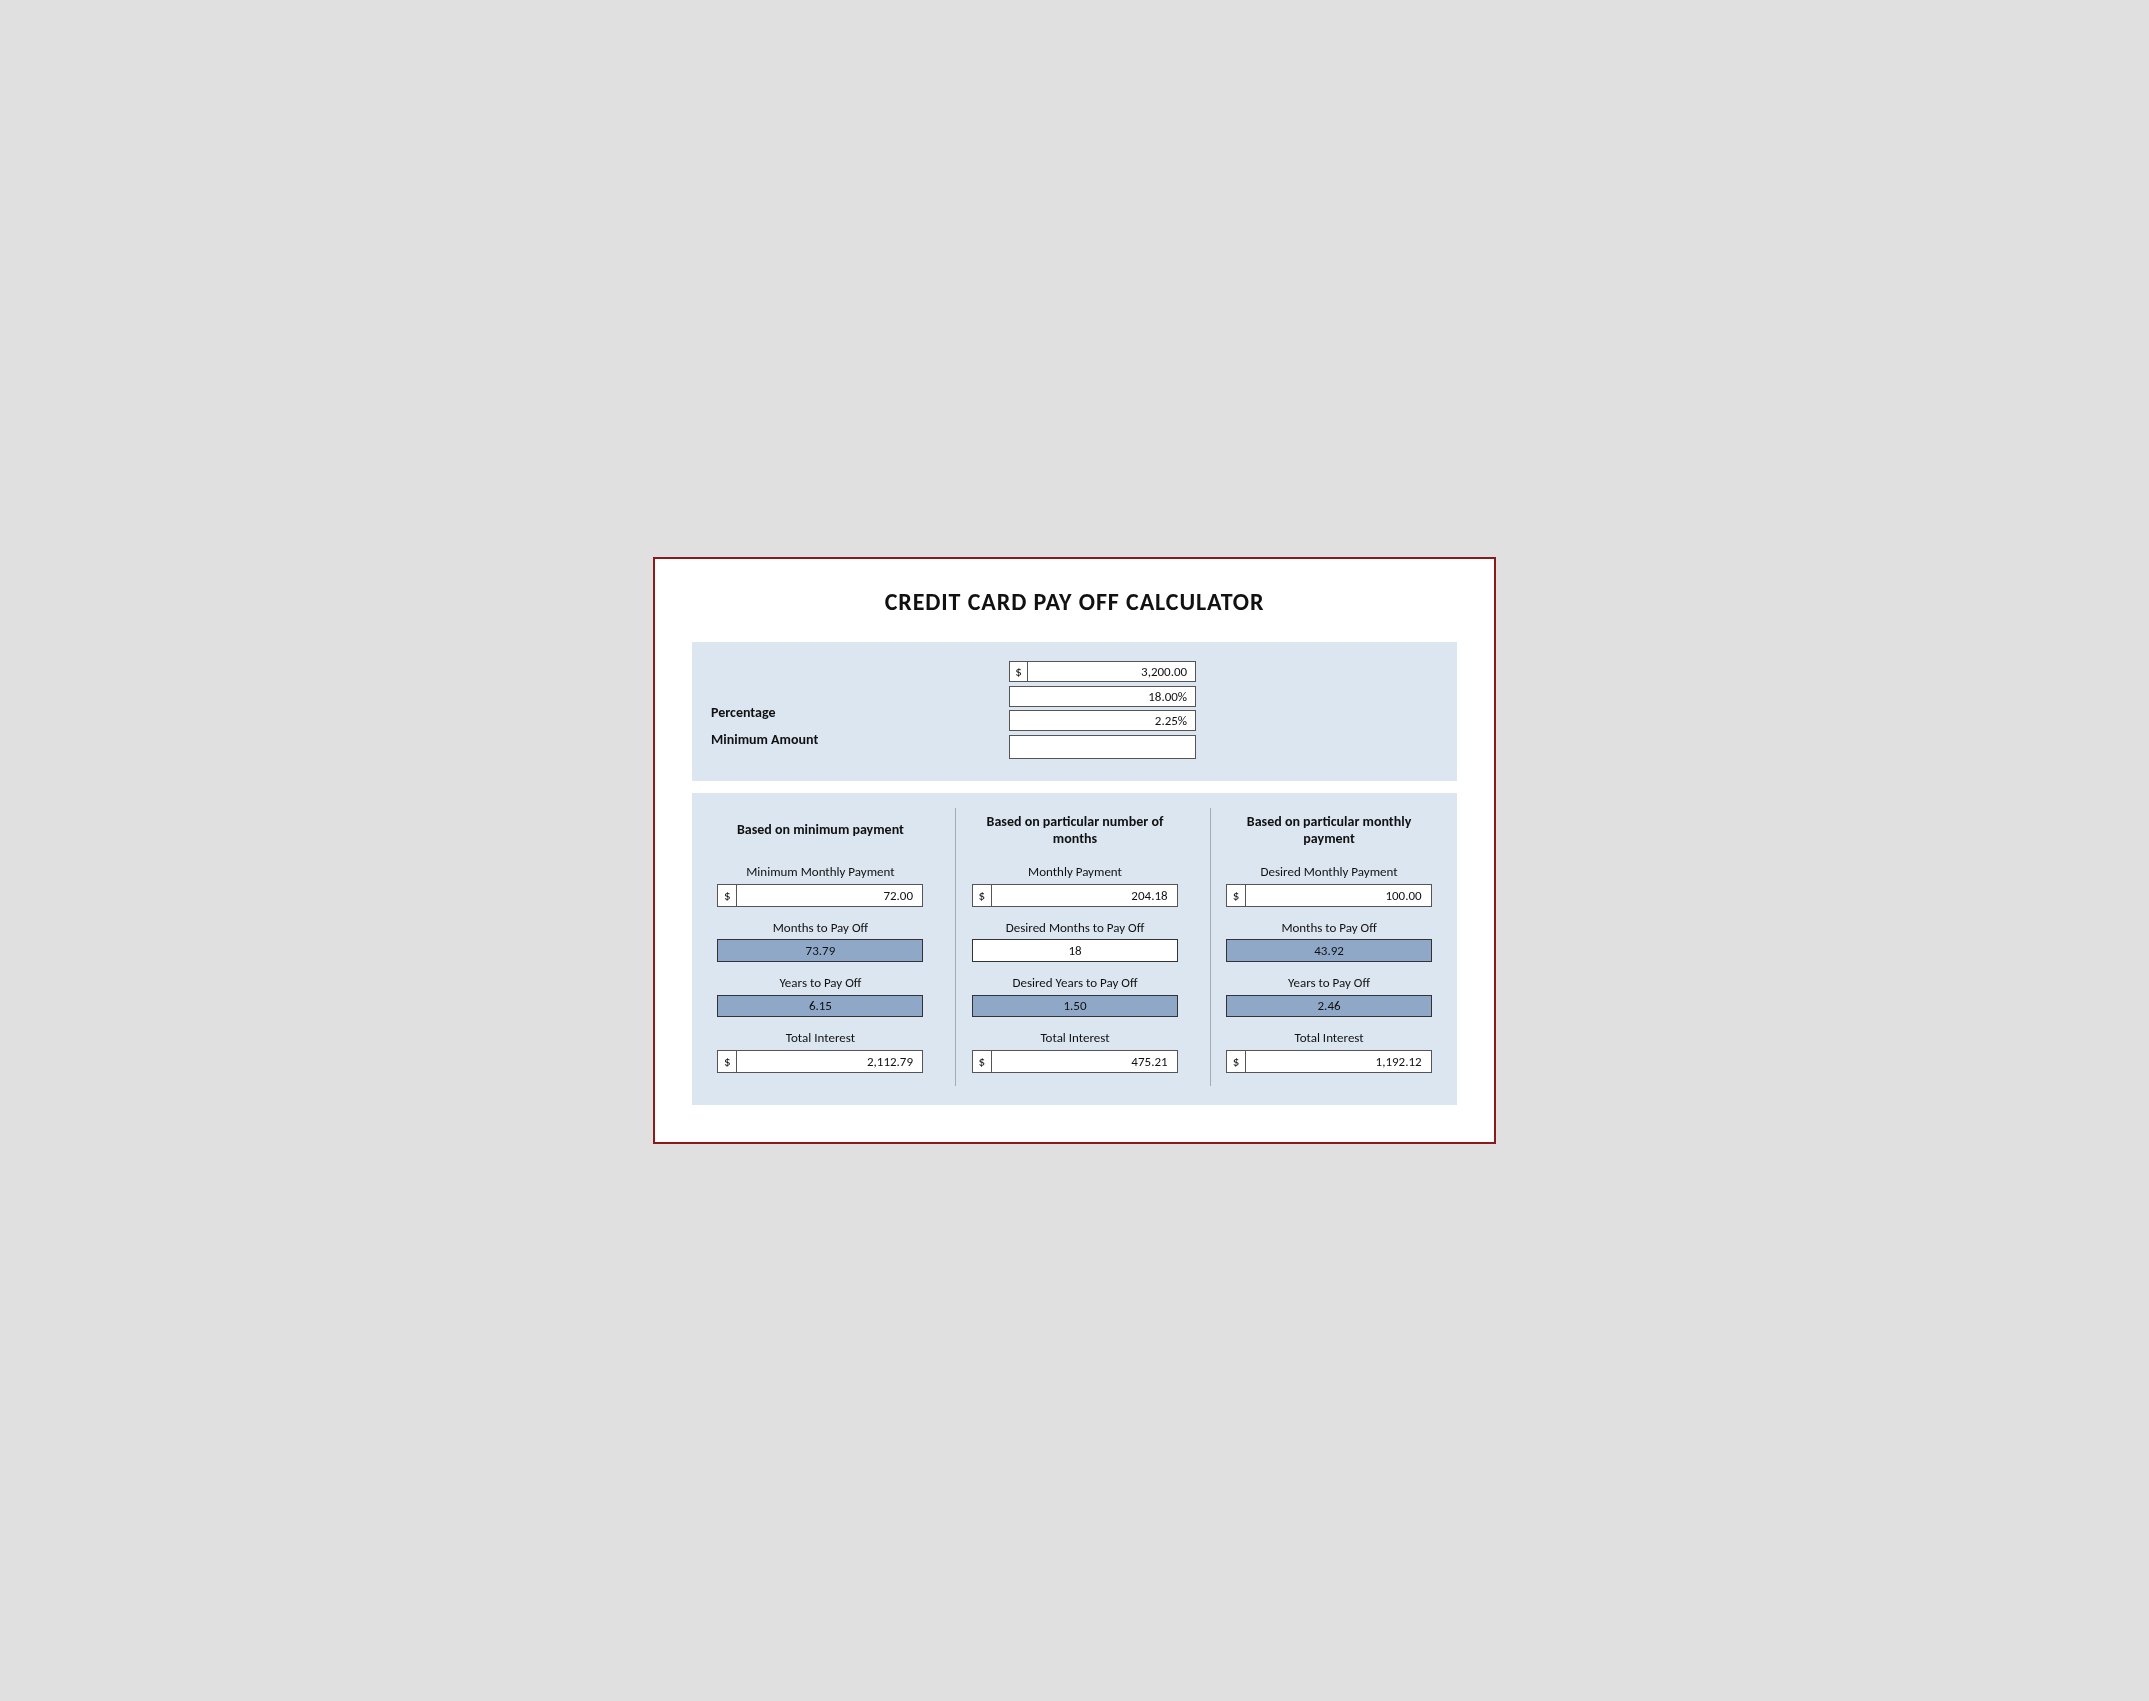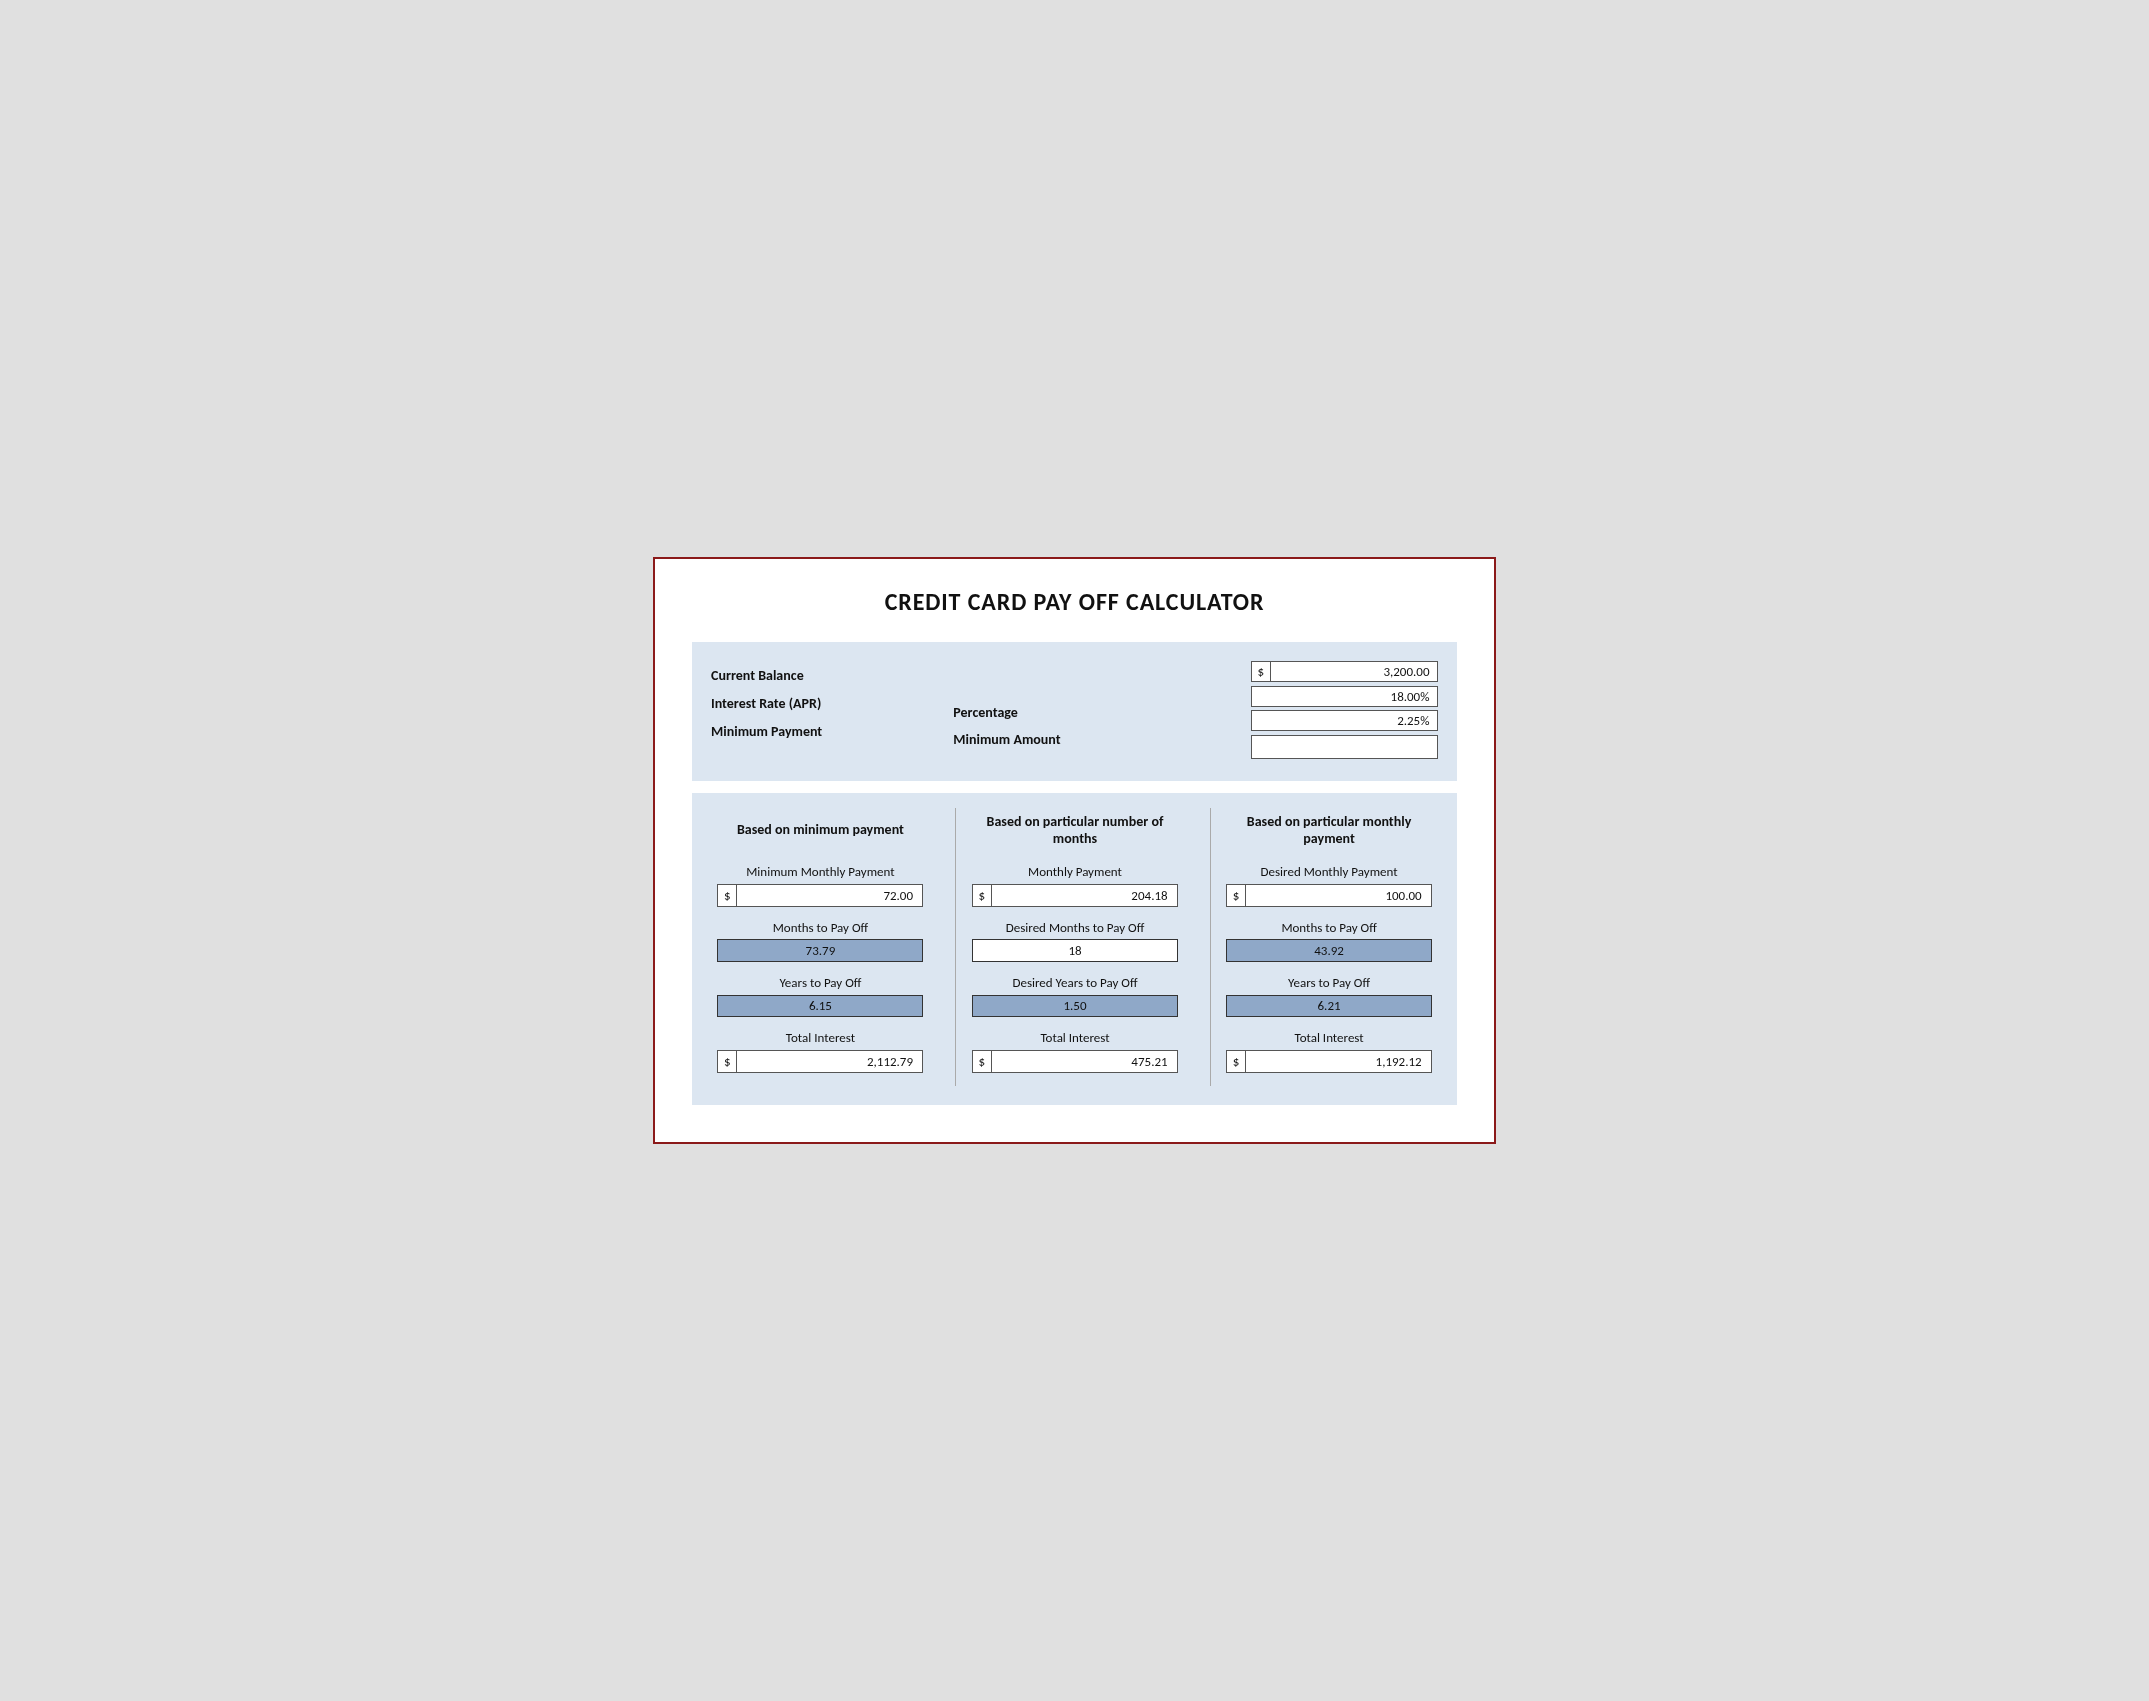--- a/index.html
+++ b/index.html
@@ -181,25 +181,20 @@
 <body>
 
 <div class="calculator">
 
   <div class="main-title">CREDIT CARD PAY OFF CALCULATOR</div>
 
 
   <div class="cc-info-section">
     <div class="cc-info-grid">
 
-      <div class="cc-labels">
-        <span class="cc-label">Current Balance</span>
-        <span class="cc-label">Interest Rate (APR)</span>
-        <span class="cc-label">Minimum Payment</span>
-      </div>
 
       <div class="cc-sublabels">
         <span class="cc-sublabel">Percentage</span>
         <span class="cc-sublabel">Minimum Amount</span>
       </div>
 
       <div class="cc-inputs">
 
         <div class="cc-input-row">
           <span class="cc-dollar">$</span>
@@ -262,21 +257,21 @@
       <div class="payoff-col">
         <div class="col-title">Based on particular monthly payment</div>
         <div class="field-label">Desired Monthly Payment</div>
         <div class="input-box">
           <span class="input-dollar">$</span>
           <span class="input-val">100.00</span>
         </div>
         <div class="field-label">Months to Pay Off</div>
         <div class="result-box">43.92</div>
         <div class="field-label">Years to Pay Off</div>
-        <div class="result-box">6.21</div>
+        <div class="result-box">2.46</div>
         <div class="field-label">Total Interest</div>
         <div class="input-box">
           <span class="input-dollar">$</span>
           <span class="input-val">1,192.12</span>
         </div>
       </div>
 
     </div>
   </div>
 

